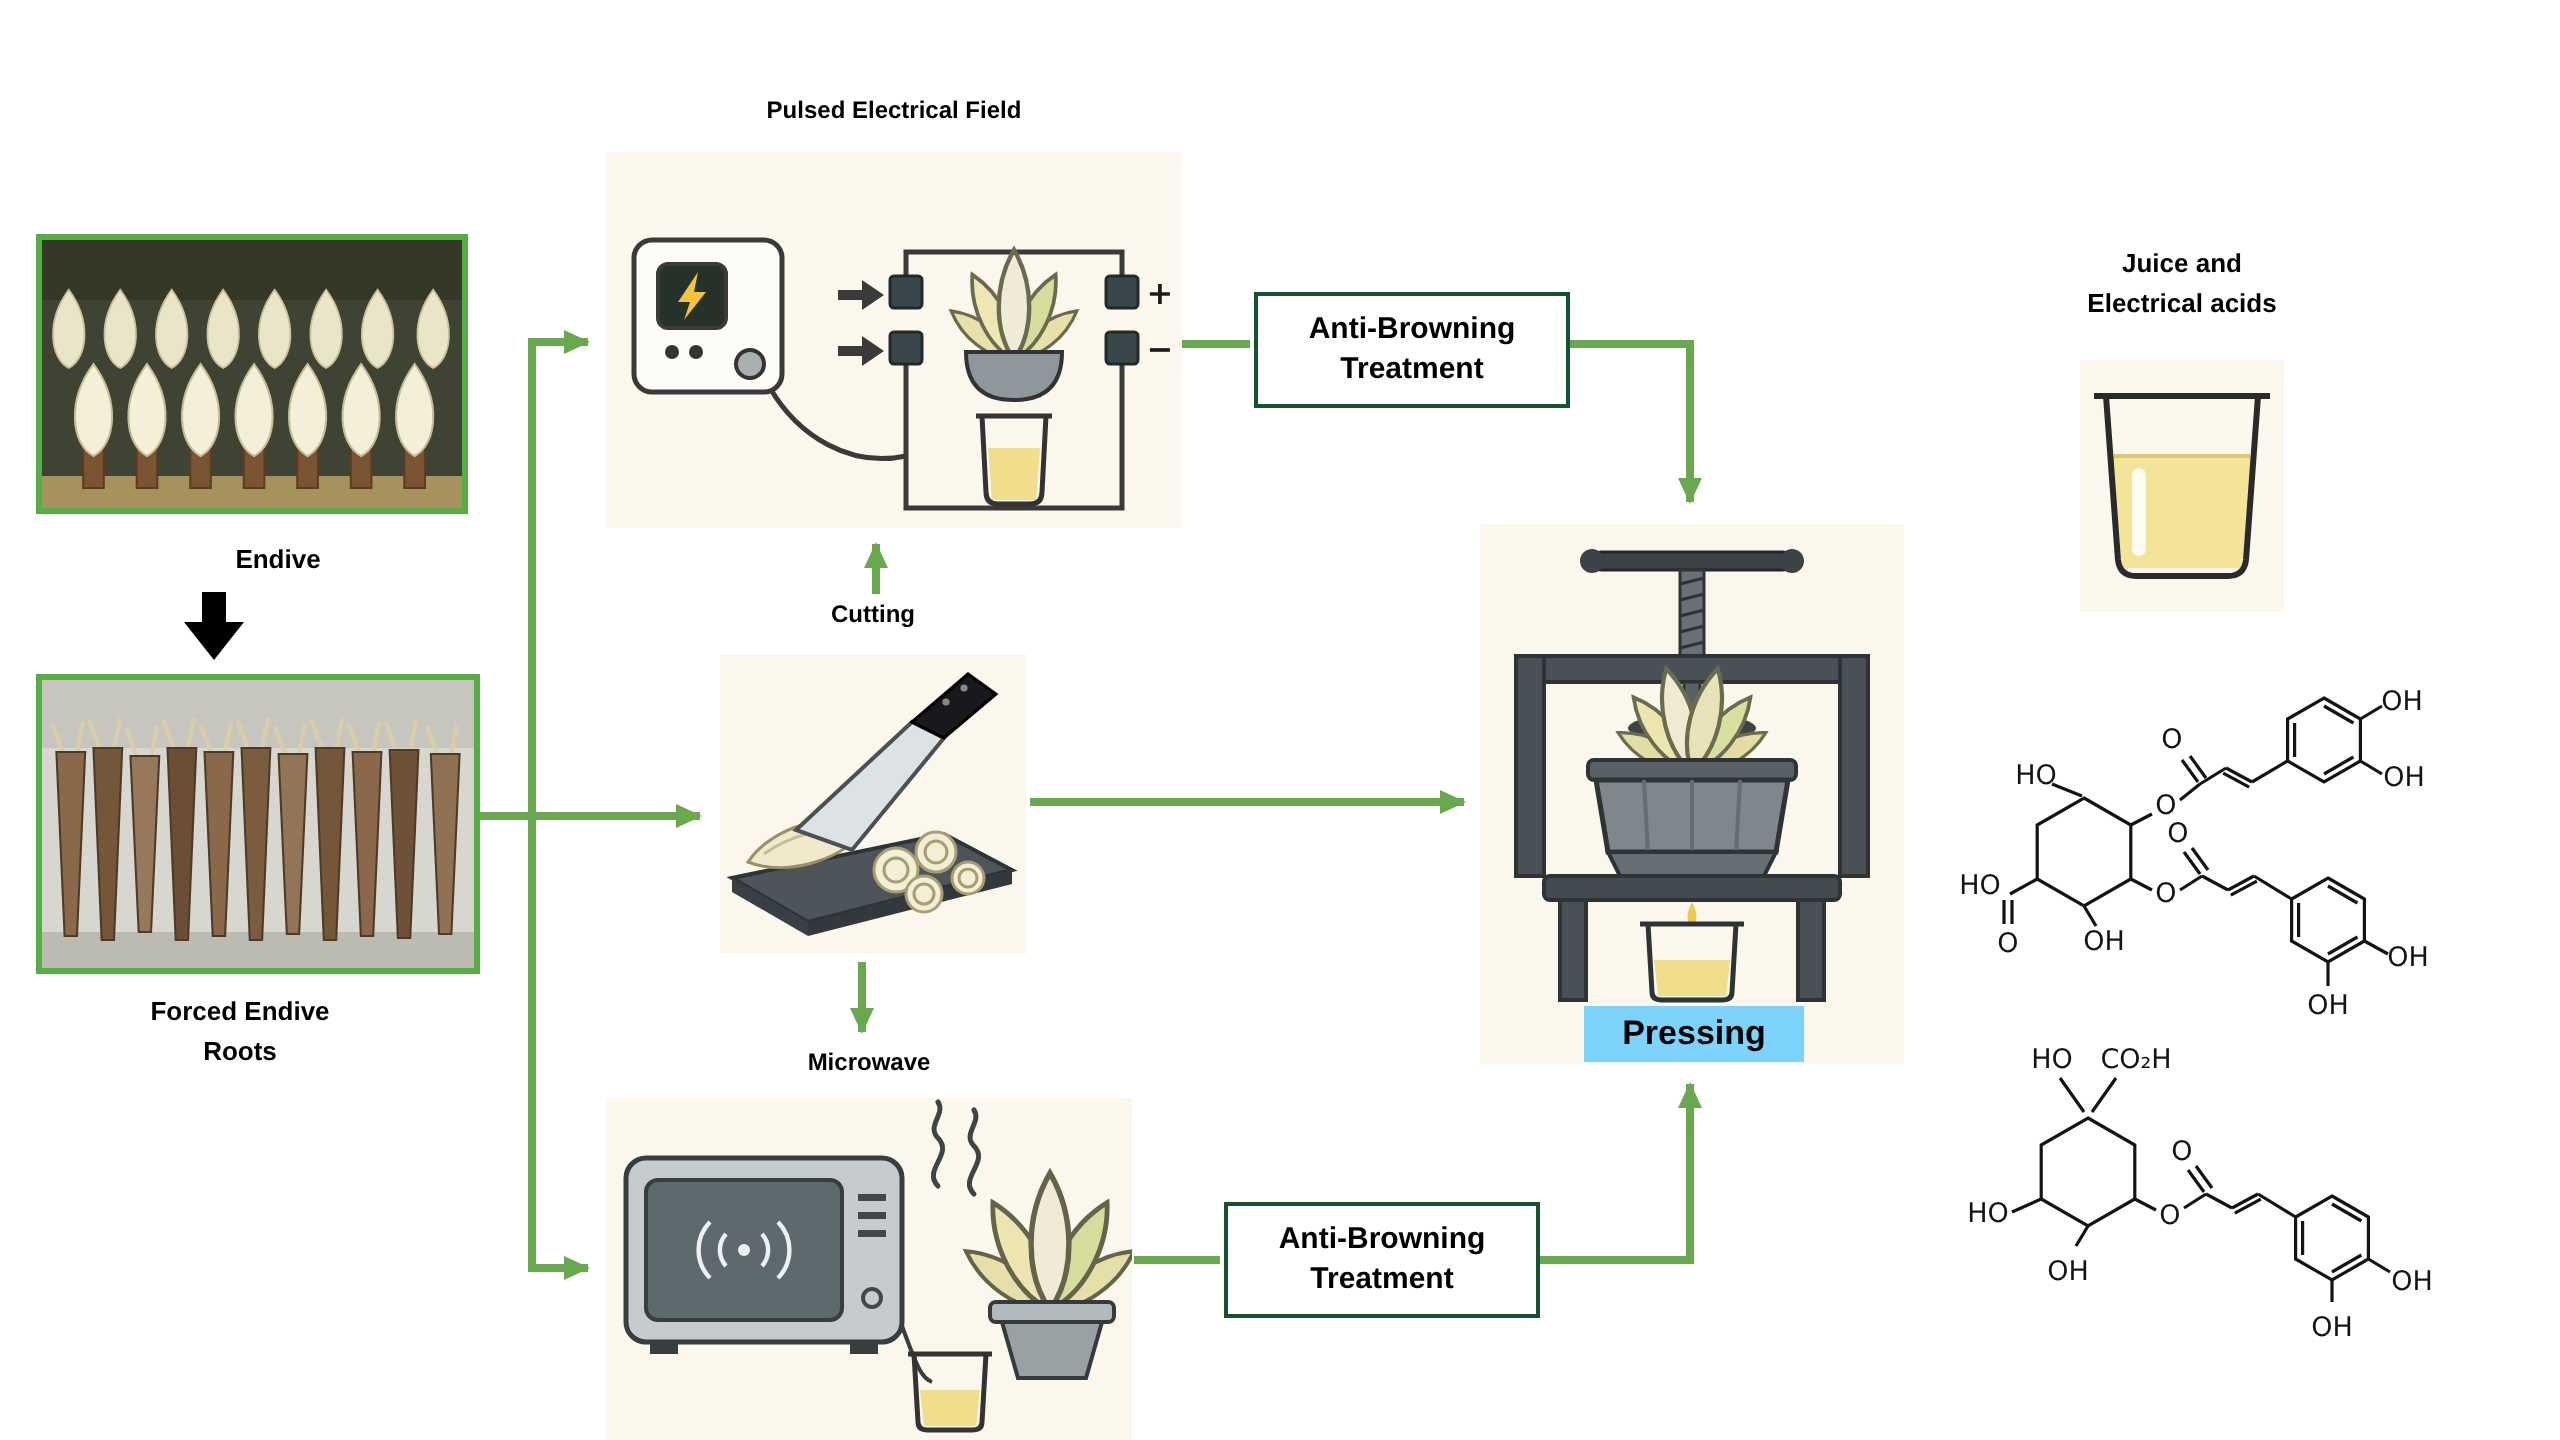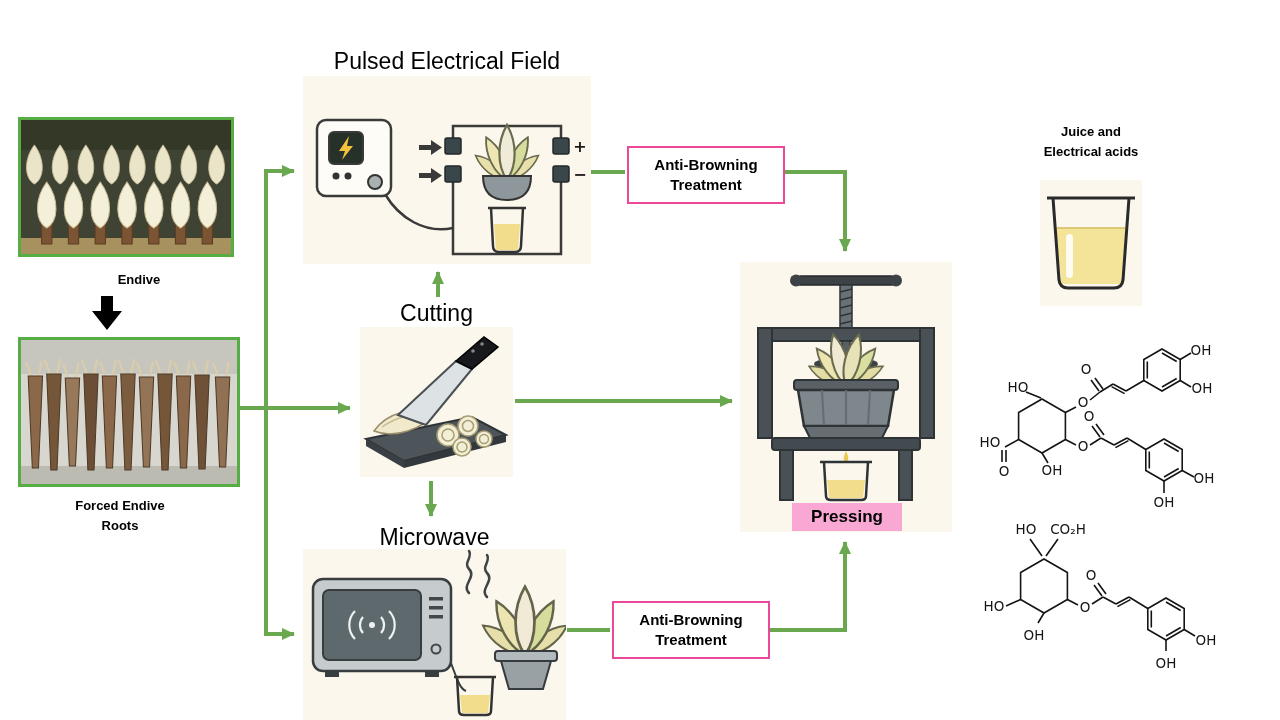--- a/index.html
+++ b/index.html
@@ -4,25 +4,25 @@
 <style>
   * { margin:0; padding:0; box-sizing:border-box; }
   html,body { background:#fff; }
   body { font-family:"Liberation Sans", sans-serif; color:#000; }
   #canvas { position:relative; width:1280px; height:720px; background:#ffffff; overflow:hidden; }
 
   .panel   { position:absolute; background:#fbf7ec; }
   .photo   { position:absolute; border:3px solid #55ad43; background:#3f4334; }
   .photo svg { display:block; width:100%; height:100%; }
   .caption { position:absolute; font-weight:700; font-size:13px; text-align:center; line-height:1.5; }
-  .title   { position:absolute; font-weight:400; font-size:23px; text-align:center; }
-  .ab-box  { position:absolute; width:158px; height:58px; background:#fff; border:2px solid #ec4899;
+  .title   { position:absolute; font-weight:700; font-size:12px; text-align:center; }
+  .ab-box  { position:absolute; width:158px; height:58px; background:#fff; border:2px solid #14532d;
              display:flex; flex-direction:column; align-items:center; justify-content:center;
              font-weight:700; font-size:15px; line-height:1.35; text-align:center; }
-  .label-box { position:absolute; background:#f9a8d4; display:flex; align-items:center; justify-content:center;
+  .label-box { position:absolute; background:#7dd3fc; display:flex; align-items:center; justify-content:center;
              font-weight:700; font-size:17px; }
   .overlay { position:absolute; left:0; top:0; pointer-events:none; }
   .abs-svg { position:absolute; }
   .abs-svg svg { display:block; width:100%; height:100%; }
 
   text.chem { font-family:"DejaVu Sans", sans-serif; font-size:13.5px; fill:#141414; text-anchor:middle; }
   text.sign { font-family:"DejaVu Sans", sans-serif; font-size:16px; font-weight:bold; fill:#1a1a1a; text-anchor:middle; }
 </style>
 </head>
 <body>

